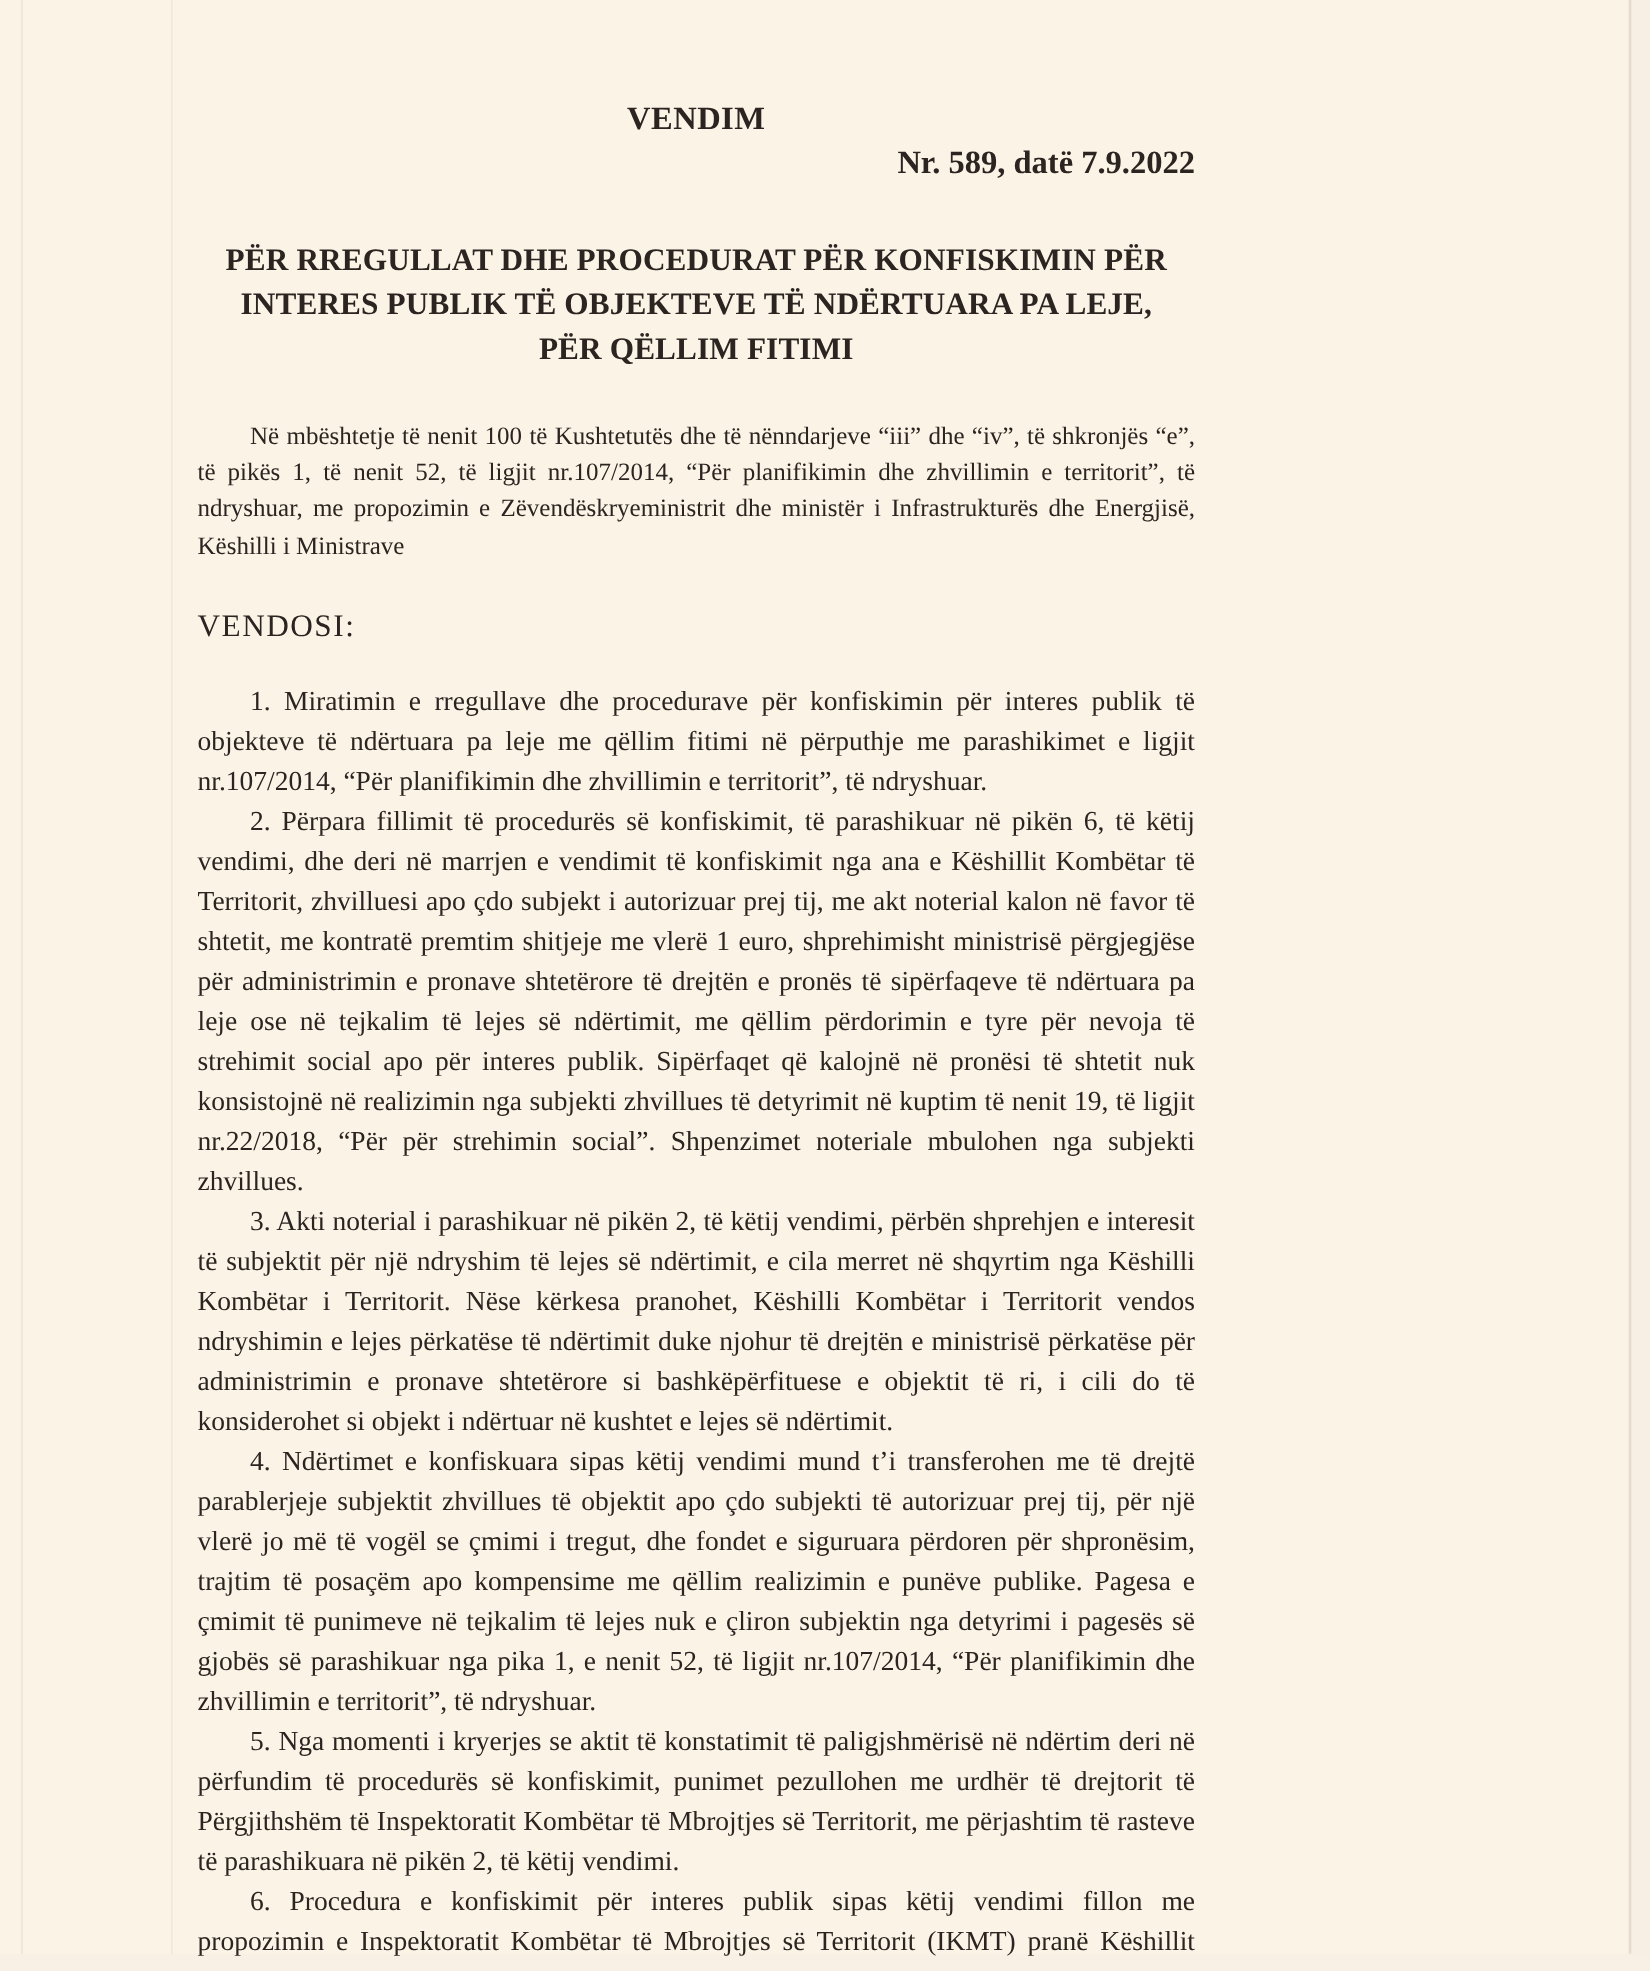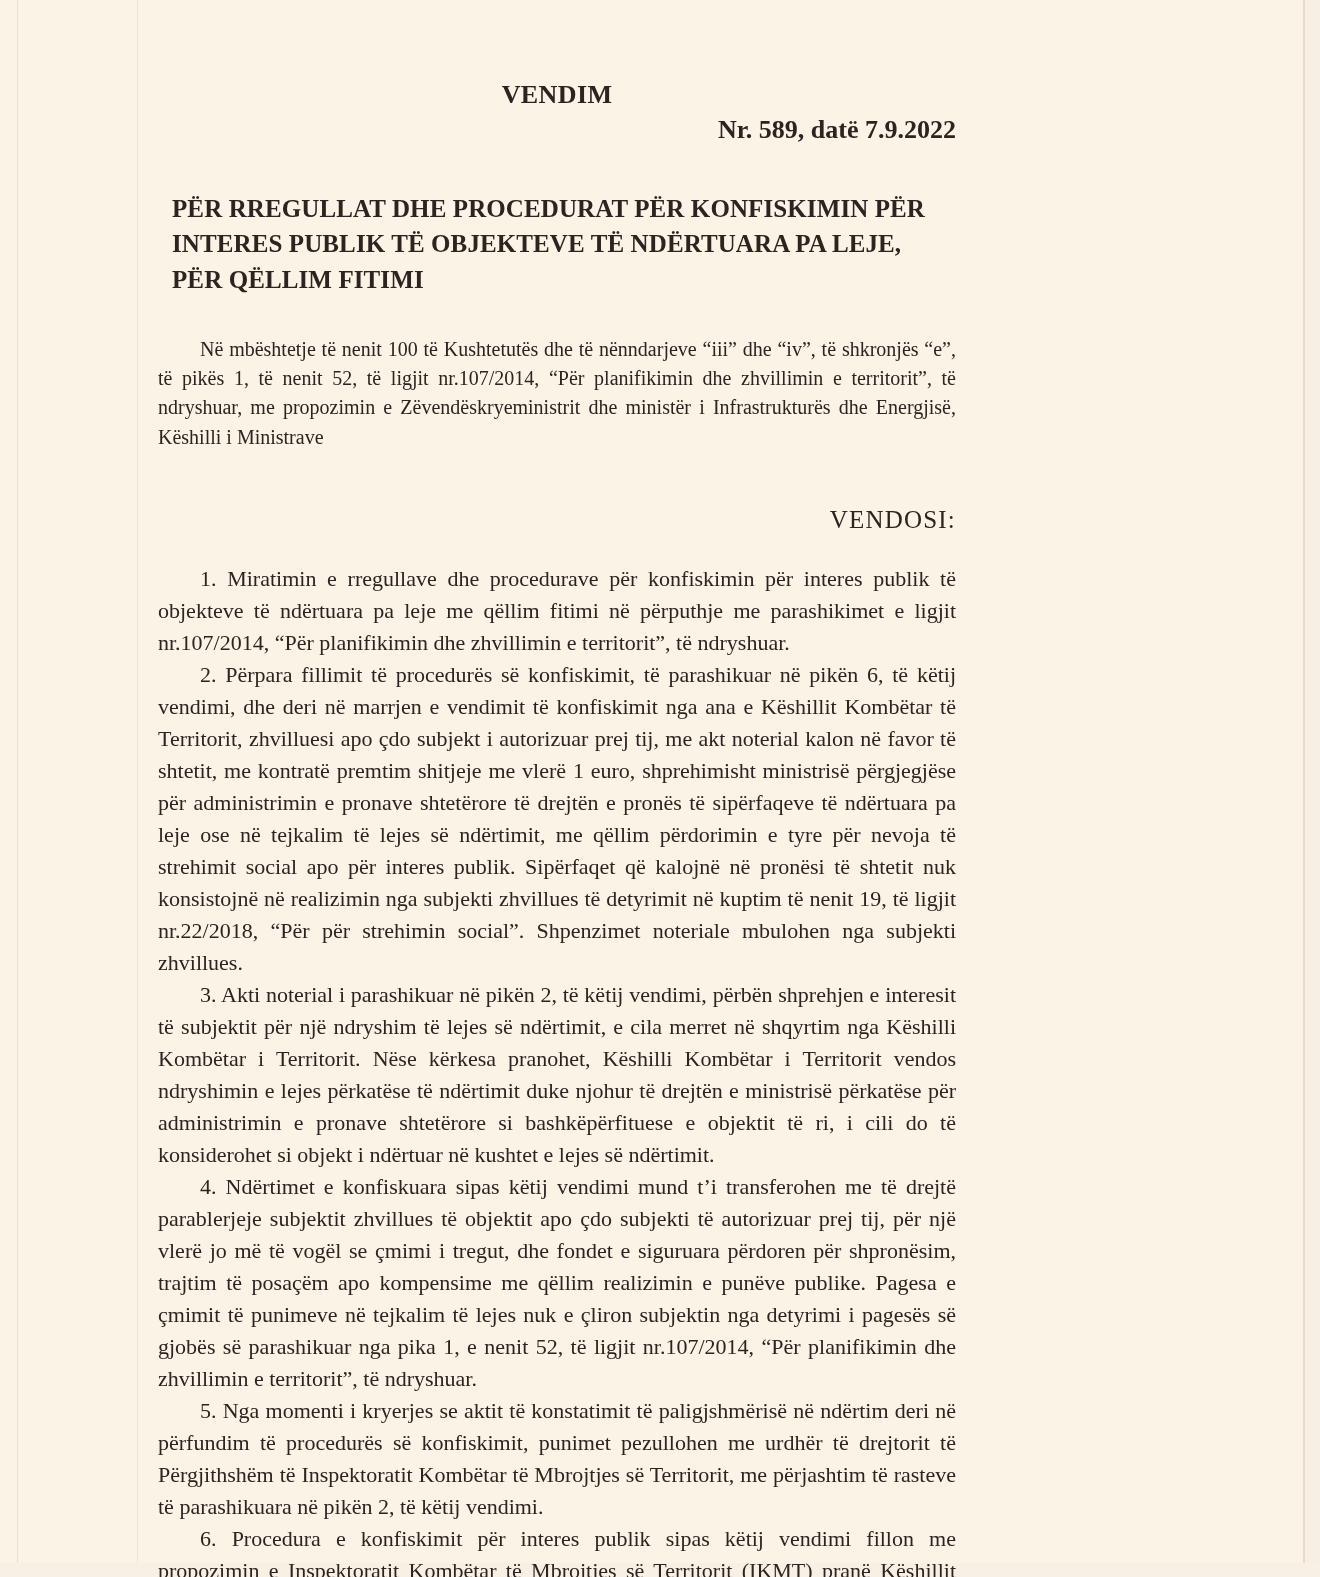--- a/index.html
+++ b/index.html
@@ -79,42 +79,42 @@
   }
   .doc-subtitle {
     text-align: right;
     font-weight: bold;
     font-size: 26px;
     line-height: 1.28;
     margin: 2px 0 0 0;
   }
 
   .doc-heading {
-    text-align: left;
+    text-align: center;
     font-weight: bold;
     font-size: 25px;
     line-height: 1.42;
     margin: 44px 14px 0 14px;
     letter-spacing: 0.1px;
   }
 
   .preamble {
     margin: 38px 0 0 0;
     font-size: 20px;
     line-height: 1.46;
     text-align: justify;
     text-indent: 42px;
     hyphens: none;
   }
 
   .decision-word {
-    text-align: right;
+    text-align: left;
     font-size: 25px;
     line-height: 1.4;
-    margin: 50px 0 0 0;
+    margin: 32px 0 0 0;
     letter-spacing: 1.2px;
   }
 
   .body-list {
     margin: 26px 0 0 0;
     padding: 0;
     list-style: none;
   }
   .body-item {
     font-size: 22px;

